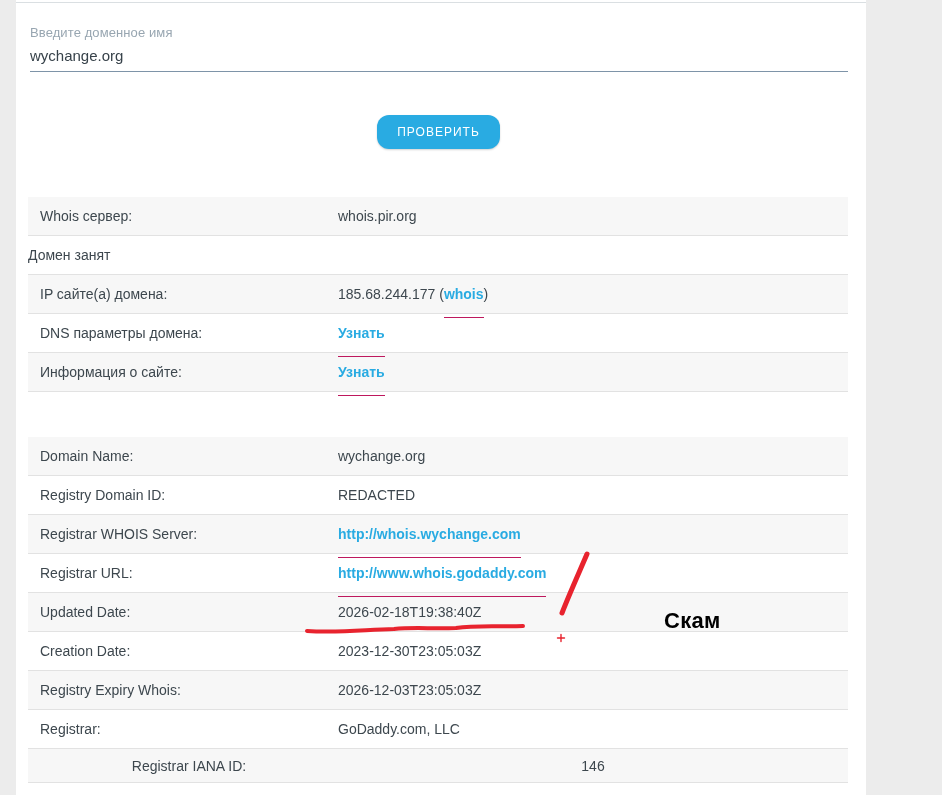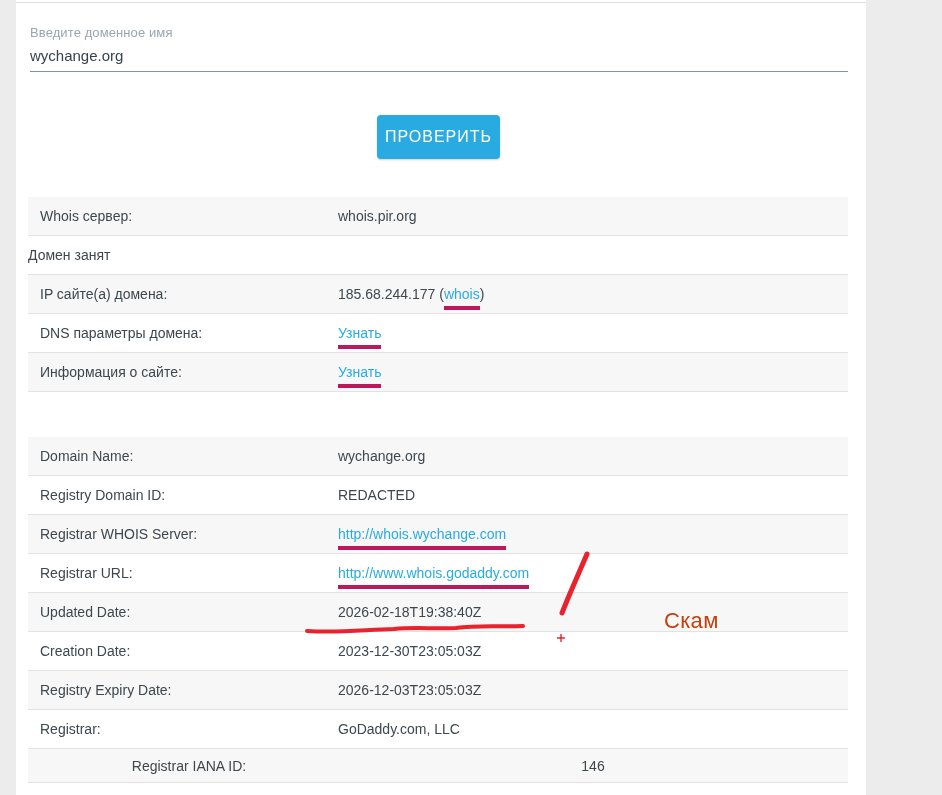--- a/index.html
+++ b/index.html
@@ -24,41 +24,41 @@
     position:absolute; left:14px; top:25px;
     font-size:13px; color:#98a6b1; letter-spacing:0.1px;
   }
   .domain-input {
     position:absolute; left:14px; top:44px; width:818px; height:28px;
     border:none; border-bottom:1px solid #7e94a8; outline:none;
     background:transparent; font-family:inherit;
     font-size:15px; color:#37424a; padding:0 0 4px 0;
   }
   .check-btn {
-    position:absolute; left:361px; top:115px; width:123px; height:44px;
-    border:none; border-radius:4px; background:#29abe2; color:#ffffff;
-    font-family:inherit; font-size:16px; letter-spacing:1px; cursor:pointer;
+    position:absolute; left:361px; top:115px; width:123px; height:34px;
+    border:none; border-radius:12px; background:#29abe2; color:#ffffff;
+    font-family:inherit; font-size:12px; letter-spacing:1px; cursor:pointer;
     box-shadow:0 1px 2px rgba(0,0,0,.18);
   }
   
   .table { position:absolute; left:12px; width:820px; }
   .table-summary { top:197px; }
   .table-details { top:437px; }
   .row {
     height:39px; border-bottom:1px solid #e2e2e2;
     display:flex; align-items:center; background:#ffffff;
   }
   .row:nth-child(odd) { background:#f7f7f7; }
   .table-details .row:last-child { height:34px;text-align:center; }
   .cell { font-size:14px; color:#3d474e; white-space:nowrap; }
   .cell.label { width:310px; flex:none; padding-left:12px; }
   .cell.value { flex:1; }
   .link {
     color:#29abe2; text-decoration:none;
-    border-bottom:4px solid #be185d; padding-bottom:4px;
+    border-bottom:1px solid #be185d; padding-bottom:15px;font-weight:bold;
   }
   
   .annotation-overlay {
     position:absolute; left:0; top:0; width:942px; height:795px;
     pointer-events:none;
   }
   .scam-label {
     position:absolute; left:664px; top:608px;
     font-size:22px; color:#ea212e; letter-spacing:0.3px;
   }
@@ -116,33 +116,33 @@
       </div>
       <div class="row">
         <div class="cell label">Updated Date:</div>
         <div class="cell value"><span>2026-02-18T19:38:40Z</span></div>
       </div>
       <div class="row">
         <div class="cell label">Creation Date:</div>
         <div class="cell value"><span>2023-12-30T23:05:03Z</span></div>
       </div>
       <div class="row">
-        <div class="cell label">Registry Expiry Date:</div>
+        <div class="cell label">Registry Expiry Whois:</div>
         <div class="cell value"><span>2026-12-03T23:05:03Z</span></div>
       </div>
       <div class="row">
         <div class="cell label">Registrar:</div>
         <div class="cell value"><span>GoDaddy.com, LLC</span></div>
       </div>
       <div class="row">
         <div class="cell label">Registrar IANA ID:</div>
         <div class="cell value"><span>146</span></div>
       </div>
     </div>
 </div>
 
 <svg class="annotation-overlay" viewBox="0 0 942 795">
   <path class="red-stroke" d="M307,631 C338,633 362,630 394,629 C414,627 432,629 456,628 C476,625 498,627 523,626" fill="none" stroke="#e8232e" stroke-width="4" stroke-linecap="round"></path>
   <path class="red-stroke" d="M562,613 C569,595 578,575 587,554" fill="none" stroke="#e8232e" stroke-width="5" stroke-linecap="round"></path>
   <path class="red-stroke" d="M557.5,638 L564.5,638 M561,634.5 L561,641.5" fill="none" stroke="#e8232e" stroke-width="1.4" stroke-linecap="round"></path>
 </svg>
 
-<span class="scam-label" style="color: #c2410c;">Скам</span>
+<span class="scam-label" style="color: #000000; font-weight: bold;">Скам</span>
 
 </body></html>

